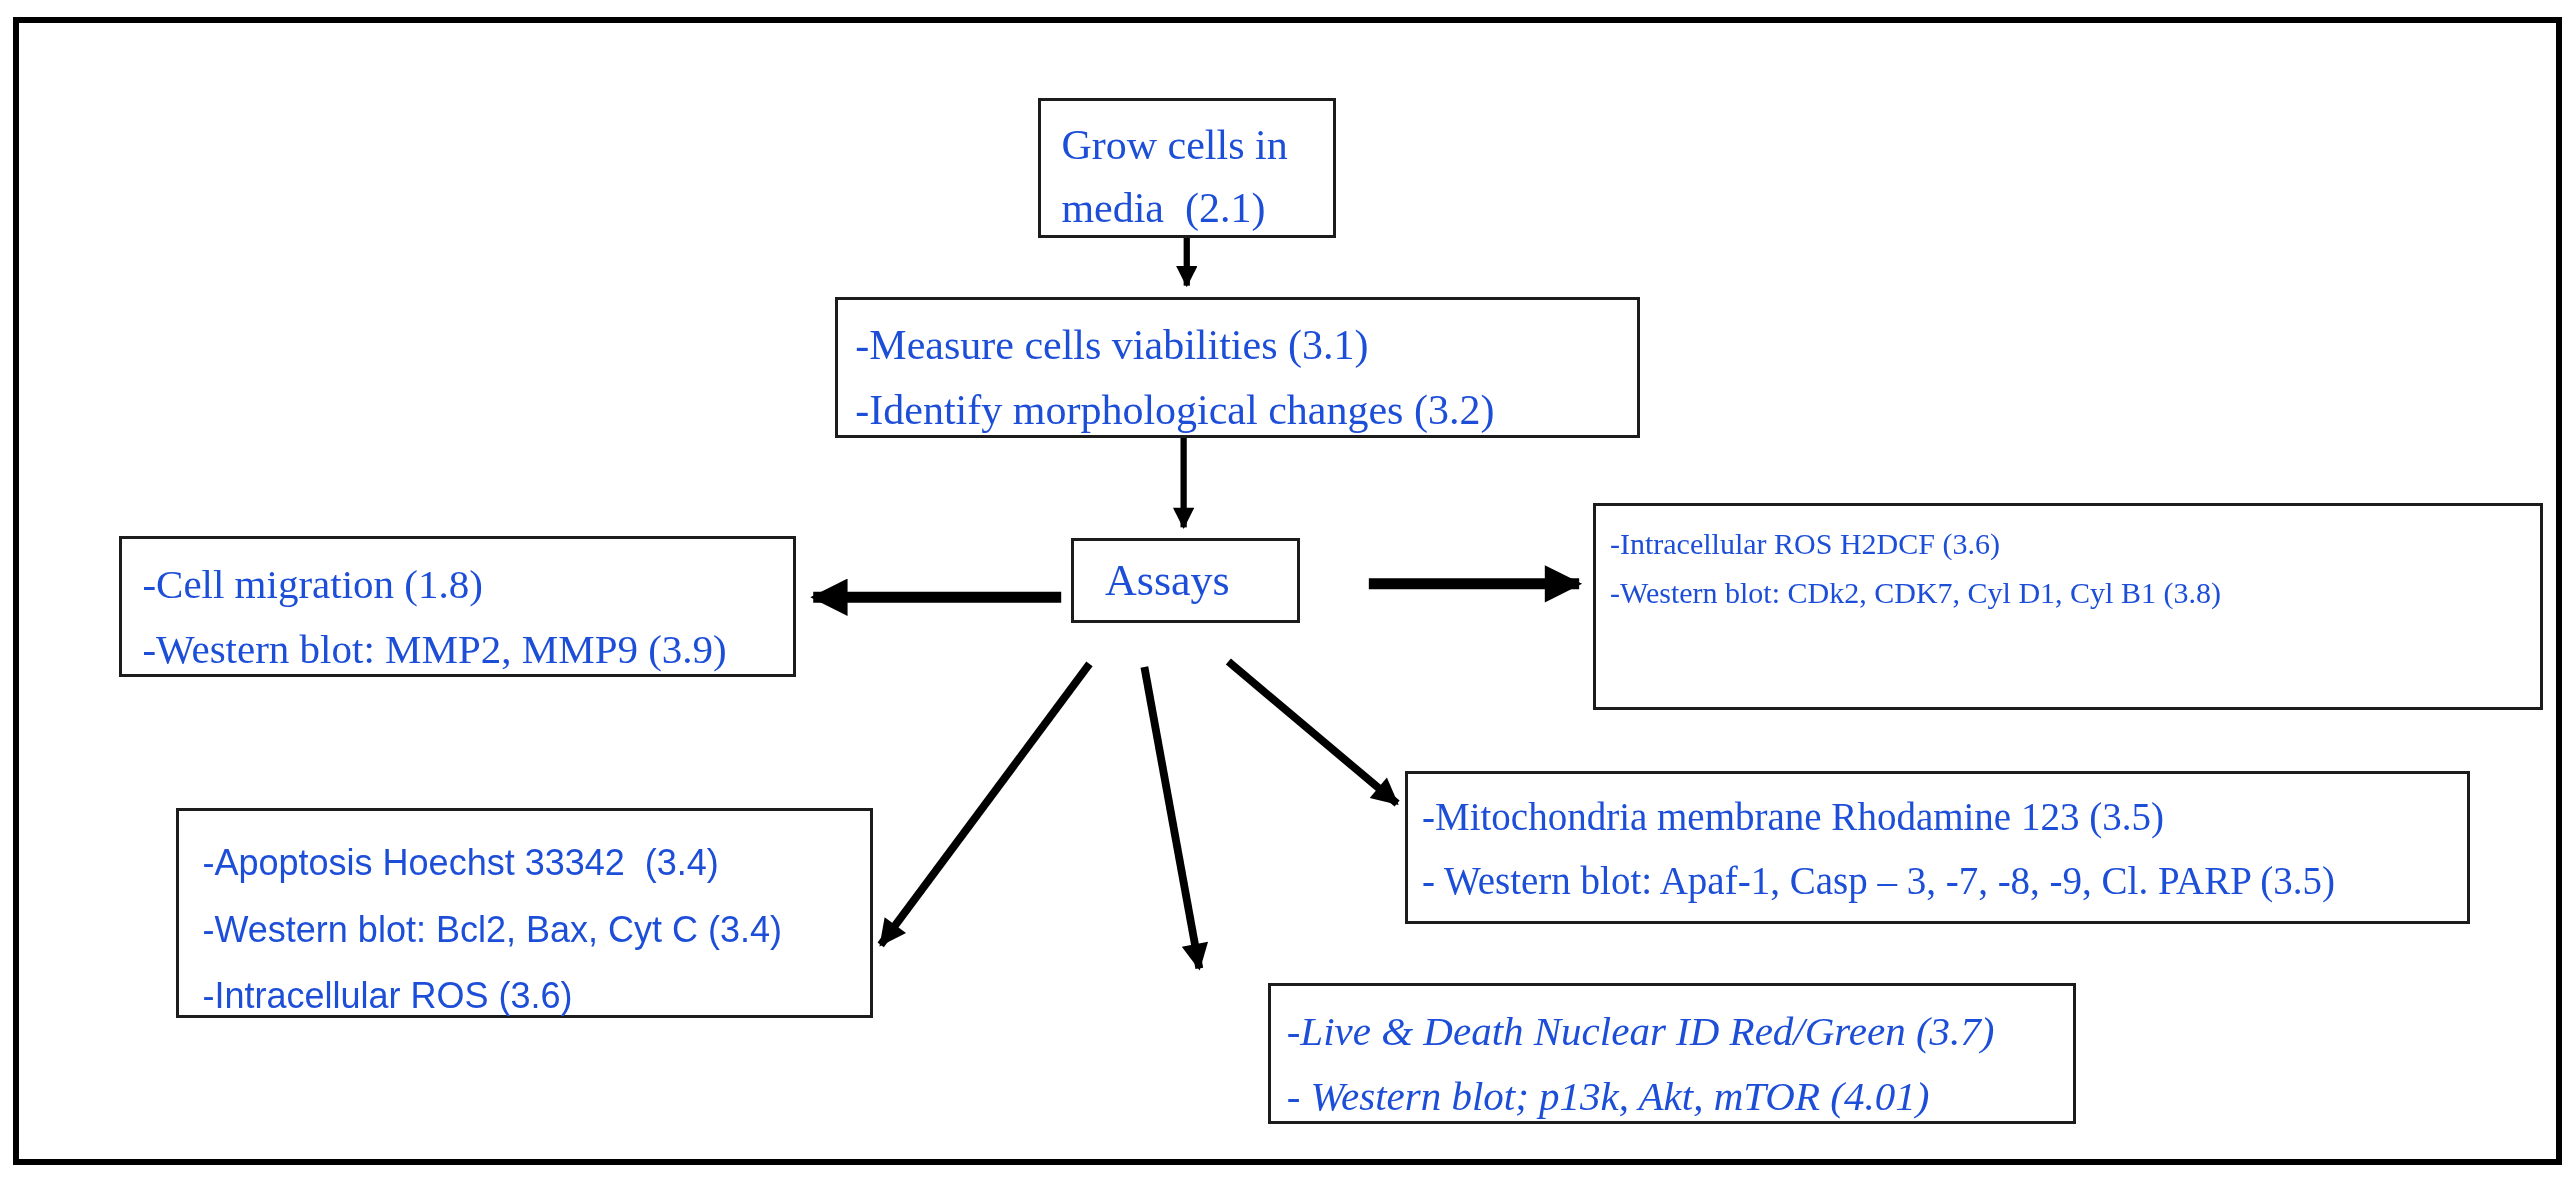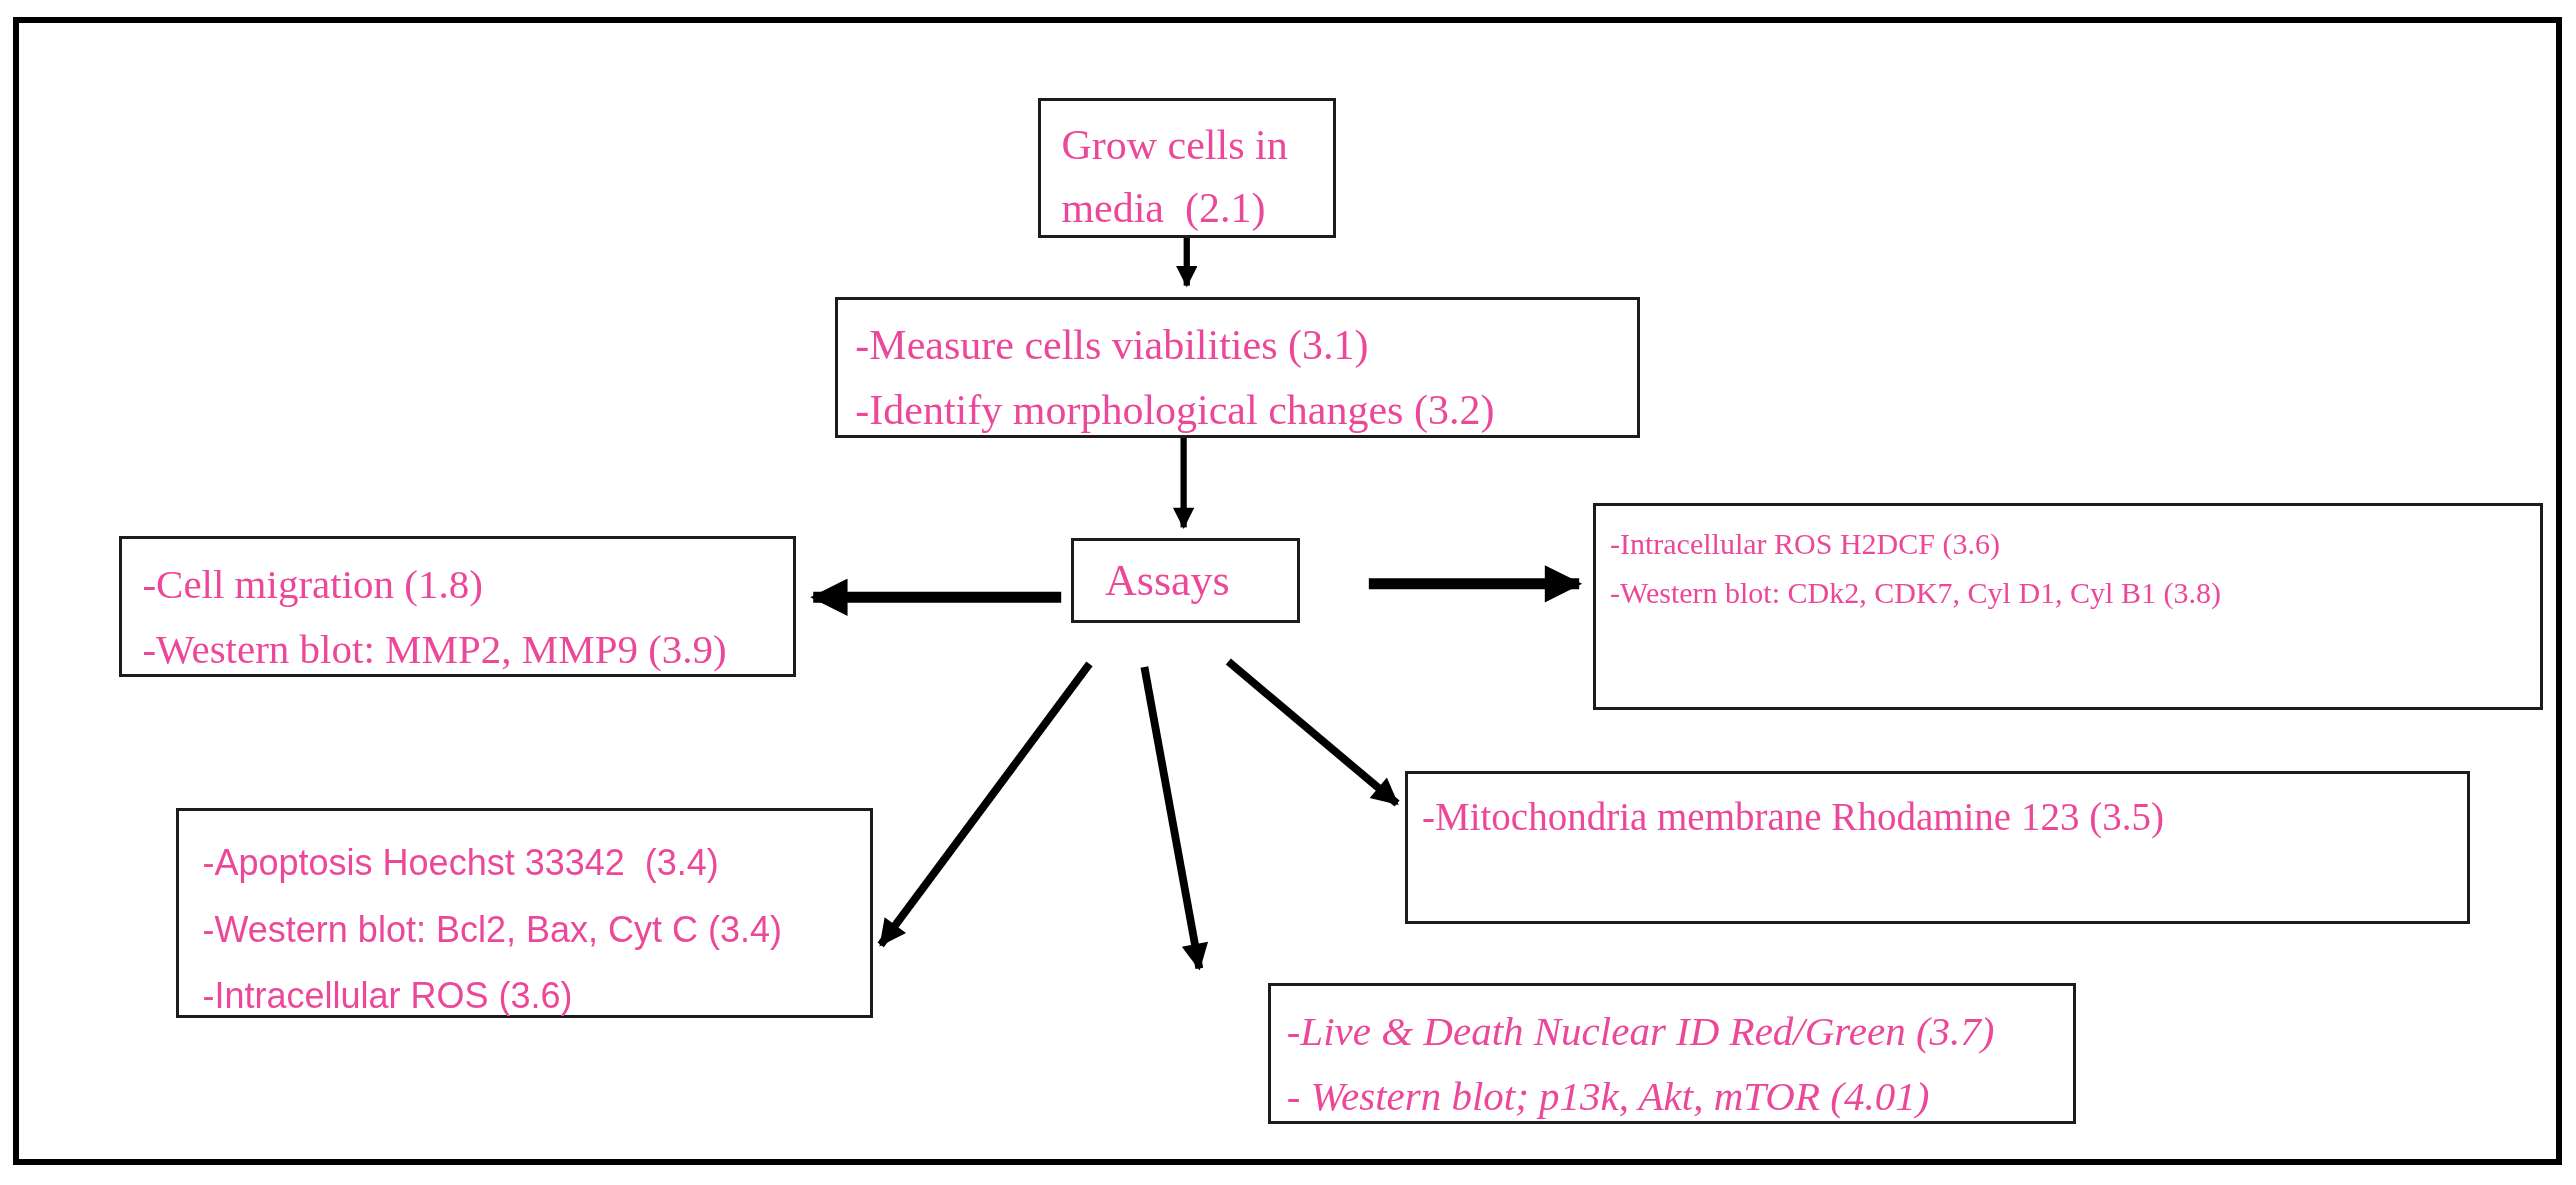--- a/index.html
+++ b/index.html
@@ -2,21 +2,21 @@
 <html style="font-size:12.6px"><head>
 <meta charset="utf-8">
 <style>
   html, body { margin: 0; padding: 0; background: #ffffff; }
   .canvas {
     position: relative;
     width: 2576px;
     height: 1185px;
     background: #ffffff;
     font-family: "Liberation Serif", serif;
-    color: #ec4899;
+    color: #1d4ed8;
     overflow: hidden;
   }
   .frame {
     position: absolute;
     left: 12.6px; top: 17.3px; right: 14px; bottom: 20.4px;
     border: 6.3px solid #000000;
   }
   .node {
     position: absolute;
     box-sizing: border-box;
@@ -93,20 +93,21 @@
   </div>
 
   <div class="node" id="n-apoptosis">
     <div class="ln">-Apoptosis Hoechst 33342  (3.4)</div>
     <div class="ln">-Western blot: Bcl2, Bax, Cyt C (3.4)</div>
     <div class="ln">-Intracellular ROS (3.6)</div>
   </div>
 
   <div class="node" id="n-mito">
     <div class="ln">-Mitochondria membrane Rhodamine 123 (3.5)</div>
+    <div class="ln">- Western blot: Apaf-1, Casp – 3, -7, -8, -9, Cl. PARP (3.5)</div>
   </div>
 
   <div class="node" id="n-livedeath">
     <div class="ln">-Live &amp; Death Nuclear ID Red/Green (3.7)</div>
     <div class="ln">- Western blot; p13k, Akt, mTOR (4.01)</div>
   </div>
 
 </div>
 
 

